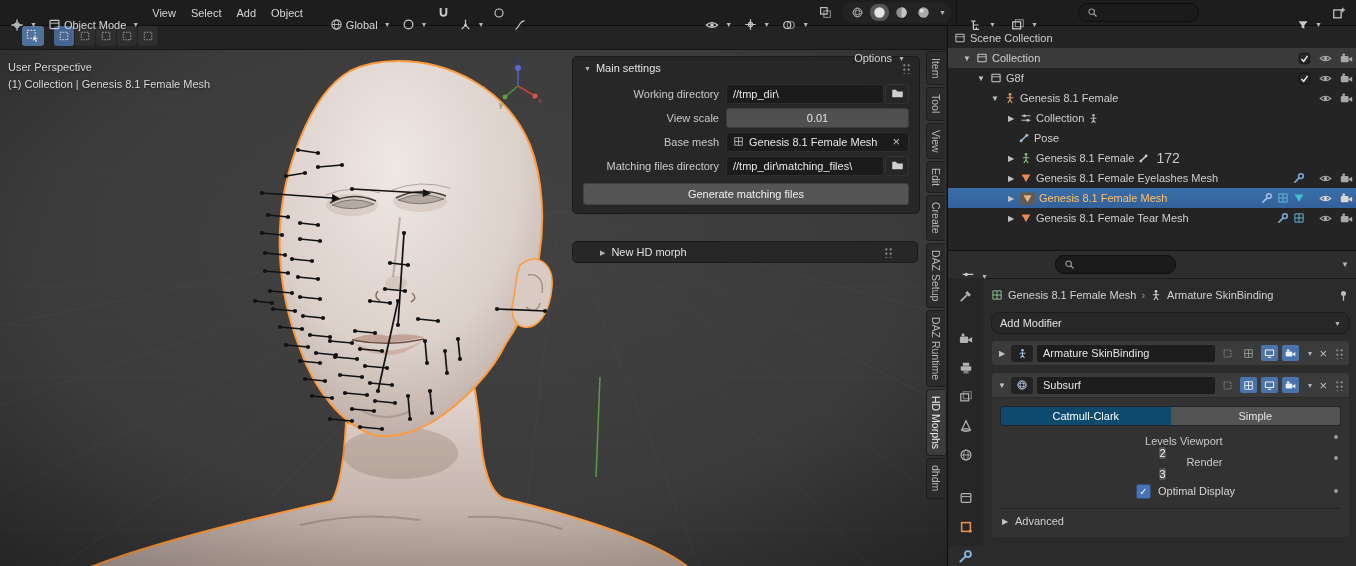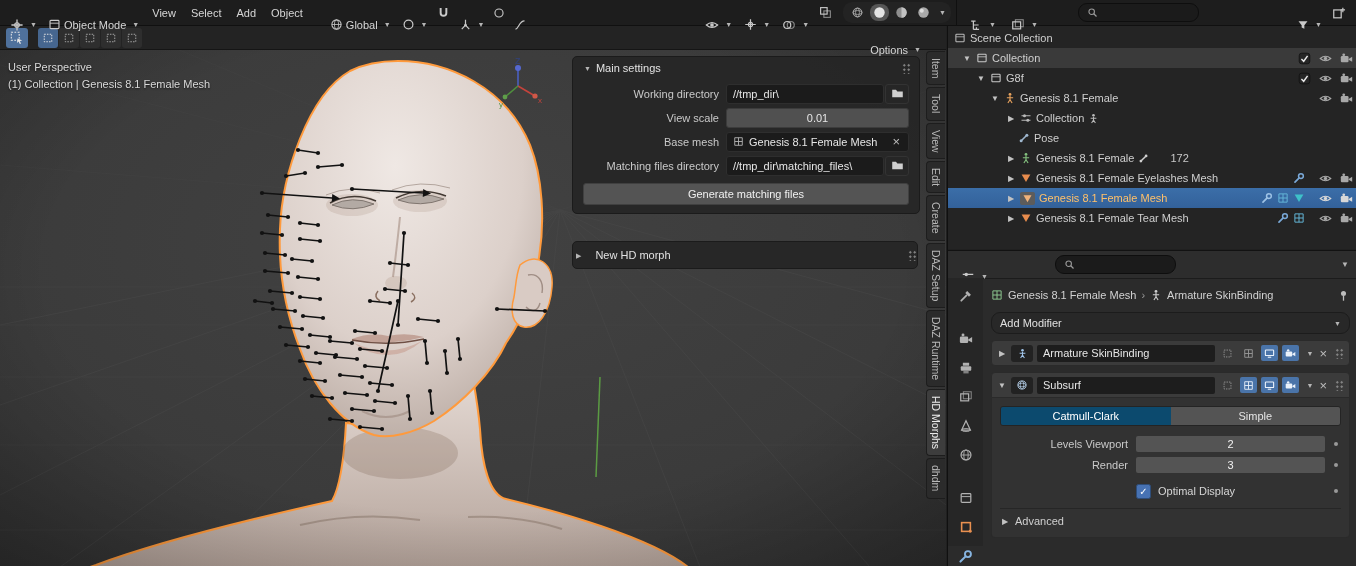--- a/index.html
+++ b/index.html
@@ -12,21 +12,21 @@
   .menu-item{padding:3px 7px;border-radius:3px;color:#d6d6d6;}
   
   #tb{position:absolute;top:0;left:0;width:1356px;height:25px;background:#1d1d1d;display:flex;z-index:6;border-bottom:1px solid #101010;}
   #tb-left{width:946px;display:flex;align-items:center;padding:0 5px;gap:1px;}
   #tb-right{flex:1;display:flex;align-items:center;padding:0 7px;gap:5px;border-left:1px solid #101010;}
   .rightcluster{margin-left:auto;display:flex;align-items:center;gap:2px;}
   .searchpill{display:flex;align-items:center;gap:4px;background:#1b1b1b;border:1px solid #0e0e0e;border-radius:9px;height:17px;padding:0 8px;}
   .searchpill input{background:transparent;border:none;outline:none;color:#ddd;width:84px;font-size:11px;font-family:"Liberation Sans",sans-serif;}
   .spheres{display:flex;align-items:center;gap:3px;margin-left:6px;background:#232323;border-radius:9px;padding:2px 5px;}
   
-  #toolrow{position:absolute;top:26px;left:0;width:946px;height:24px;background:#232323;display:flex;align-items:center;padding:0 6px;z-index:5;border-bottom:1px solid #151515;box-sizing:border-box;}
+  #toolrow{position:absolute;top:26px;left:0;width:946px;height:24px;background:#232323;display:flex;align-items:flex-start;padding:0 22px;z-index:5;border-bottom:1px solid #151515;box-sizing:border-box;}
   .toolbtn{width:22px;height:20px;border-radius:3px;display:flex;align-items:center;justify-content:center;background:#3a3a3a;}
   .toolbtn.active{background:#4f719c;}
   .modegrp{display:flex;gap:1px;margin-left:10px;}
   .modegrp .toolbtn{width:20px;background:#2e2e2e;}
   .modegrp .toolbtn:first-child{background:#46668f;}
   
   #vp{position:absolute;top:25px;left:0;width:946px;height:541px;z-index:1;}
   #scene{position:absolute;top:0;left:0;}
   .vp-text{position:absolute;left:8px;color:#d9d9d9;text-shadow:0 1px 2px rgba(0,0,0,.6);}
   #gizmo{position:absolute;left:497px;top:30px;}
@@ -37,35 +37,35 @@
   .stab.active{background:#3d3d3d;color:#ececec;}
   
   #npanel{position:absolute;left:572px;top:31px;width:346px;background:rgba(38,38,38,.95);border:1px solid #1b1b1b;border-radius:5px;z-index:3;padding-bottom:8px;}
   .np-head{display:flex;align-items:center;height:22px;padding:0 8px;gap:5px;color:#e2e2e2;}
   .np-row{display:flex;align-items:center;height:19px;margin:5px 10px;}
   .np-label{width:136px;text-align:right;margin-right:7px;color:#c9c9c9;flex:none;}
   .field{flex:1;height:18px;background:#1b1b1b;border:1px solid #2e2e2e;border-radius:3px;display:flex;align-items:center;padding:0 6px;color:#e6e6e6;overflow:hidden;white-space:nowrap;}
   .field.gray{background:#505050;border-color:#3c3c3c;justify-content:center;}
   .sqbtn{width:22px;height:18px;margin-left:1px;background:#262626;border:1px solid #333;border-radius:3px;display:flex;align-items:center;justify-content:center;flex:none;}
   .genbtn{margin:8px 10px 0;height:20px;background:#545454;border:1px solid #404040;border-radius:3px;display:flex;align-items:center;justify-content:center;color:#f0f0f0;}
-  #np2{position:absolute;left:572px;top:216px;width:346px;height:28px;background:rgba(38,38,38,.95);border:1px solid #1b1b1b;border-radius:5px;display:flex;align-items:center;padding:0 0;gap:14px;box-sizing:border-box;z-index:3;color:#e2e2e2;}
+  #np2{position:absolute;left:572px;top:216px;width:346px;height:22px;background:rgba(38,38,38,.95);border:1px solid #1b1b1b;border-radius:5px;display:flex;align-items:center;padding:0 24px;gap:6px;box-sizing:border-box;z-index:3;color:#e2e2e2;}
   .dragdots{margin-left:auto;width:9px;height:11px;flex:none;
     background-image:radial-gradient(circle 1.1px,#8a8a8a 1px,transparent 1.2px);background-size:4.5px 4.5px;}
   
   #rightcol{position:absolute;top:25px;left:947px;width:409px;height:541px;border-left:1px solid #101010;}
   #outliner{position:absolute;top:0;left:0;width:409px;height:224px;background:#242424;overflow:hidden;padding-top:3px;box-sizing:border-box;}
   .orow{position:relative;height:20px;display:flex;align-items:center;gap:4px;padding-right:52px;color:#cfcfcf;}
   .orow .lbl{white-space:nowrap;overflow:hidden;}
   .exp{width:10px;font-size:8px;color:#c2c2c2;text-align:center;flex:none;}
   .orow .right{position:absolute;right:4px;display:flex;gap:8px;align-items:center;}
   .orow .mid{position:absolute;right:52px;display:flex;gap:4px;align-items:center;}
   .orow.sel{background:linear-gradient(#3b6ea8,#33619a);}
   .orow.sel .lbl{color:#ffc06a;}
   .orow.activecol{background:#3a3a3a;}
-  .cnt{color:#c8c8c8;font-size:11px;margin-left:17px;}
+  .cnt{color:#c8c8c8;font-size:14px;margin-left:3px;}
   
   #props{position:absolute;top:225px;left:0;width:409px;height:316px;background:#2b2b2b;border-top:1px solid #121212;box-sizing:border-box;}
   #props-head{height:27px;display:flex;align-items:center;padding:0 8px;gap:6px;background:#2d2d2d;border-bottom:1px solid #1c1c1c;}
   #ptabs{position:absolute;top:27px;left:0;width:35px;bottom:0;background:#262626;display:flex;flex-direction:column;align-items:center;padding-top:8px;gap:9px;}
   .ptab{width:28px;height:24px;display:flex;align-items:center;justify-content:center;border-radius:3px 0 0 3px;color:#b2b2b2;}
   .ptab.active{background:#2b2b2b;width:35px;border-radius:0;}
   .gapper{height:6px;}
   #pcontent{position:absolute;top:27px;left:35px;right:0;bottom:0;padding:6px 7px 0 8px;}
   #crumbs{display:flex;align-items:center;gap:5px;height:22px;color:#d2d2d2;}
   #addmod{height:20px;margin-top:6px;background:#282828;border:1px solid #1c1c1c;border-radius:9px;display:flex;align-items:center;padding:0 8px;color:#e0e0e0;}
@@ -74,21 +74,21 @@
   .modhead.open{border-radius:4px 4px 0 0;}
   .modbody{background:#323232;border:1px solid #2a2a2a;border-top:none;border-radius:0 0 4px 4px;padding:8px 8px 6px;}
   .iconbox{width:22px;height:17px;background:#222;border-radius:3px;display:flex;align-items:center;justify-content:center;flex:none;}
   .namefld{flex:1;height:17px;background:#1d1d1d;border-radius:2px;display:flex;align-items:center;padding:0 6px;color:#e6e6e6;overflow:hidden;white-space:nowrap;}
   .tg{width:17px;height:16px;border-radius:2px;display:flex;align-items:center;justify-content:center;color:#9a9a9a;flex:none;}
   .tg.on{background:#4a74a9;color:#eaf2fb;}
   .xbtn{color:#bdbdbd;font-size:13px;padding:0 2px;flex:none;line-height:1;}
   .seg{display:flex;height:18px;border-radius:3px;overflow:hidden;border:1px solid #242424;}
   .seg span{flex:1;display:flex;align-items:center;justify-content:center;color:#e4e4e4;background:#545454;}
   .seg span.on{background:#0c4a6e;color:#fff;}
-  .prow{display:flex;align-items:center;height:17px;margin-top:4px;position:relative;padding-right:16px;}
+  .prow{display:flex;align-items:center;height:17px;margin-top:4px;position:relative;padding-right:16px;flex-direction:column;}
   .plabel{width:128px;text-align:right;margin-right:8px;color:#c9c9c9;flex:none;}
   .pfield{flex:1;height:16px;background:#545454;border-radius:2px;display:flex;align-items:center;justify-content:center;color:#f2f2f2;}
   .dec{position:absolute;right:3px;width:4px;height:4px;border-radius:50%;background:#999;}
   .cbrow{display:flex;align-items:center;margin:10px 16px 0 136px;position:relative;height:16px;padding-right:0;}
   .cb{width:13px;height:13px;background:#4772b3;border:1px solid #2e4d79;border-radius:2.5px;color:#fff;font-size:10px;display:flex;align-items:center;justify-content:center;margin-right:7px;}
   .advrow{display:flex;align-items:center;gap:5px;height:20px;margin-top:9px;border-top:1px solid #262626;color:#cfcfcf;padding-top:2px;}
 </style>
 </head>
 <body>
 

